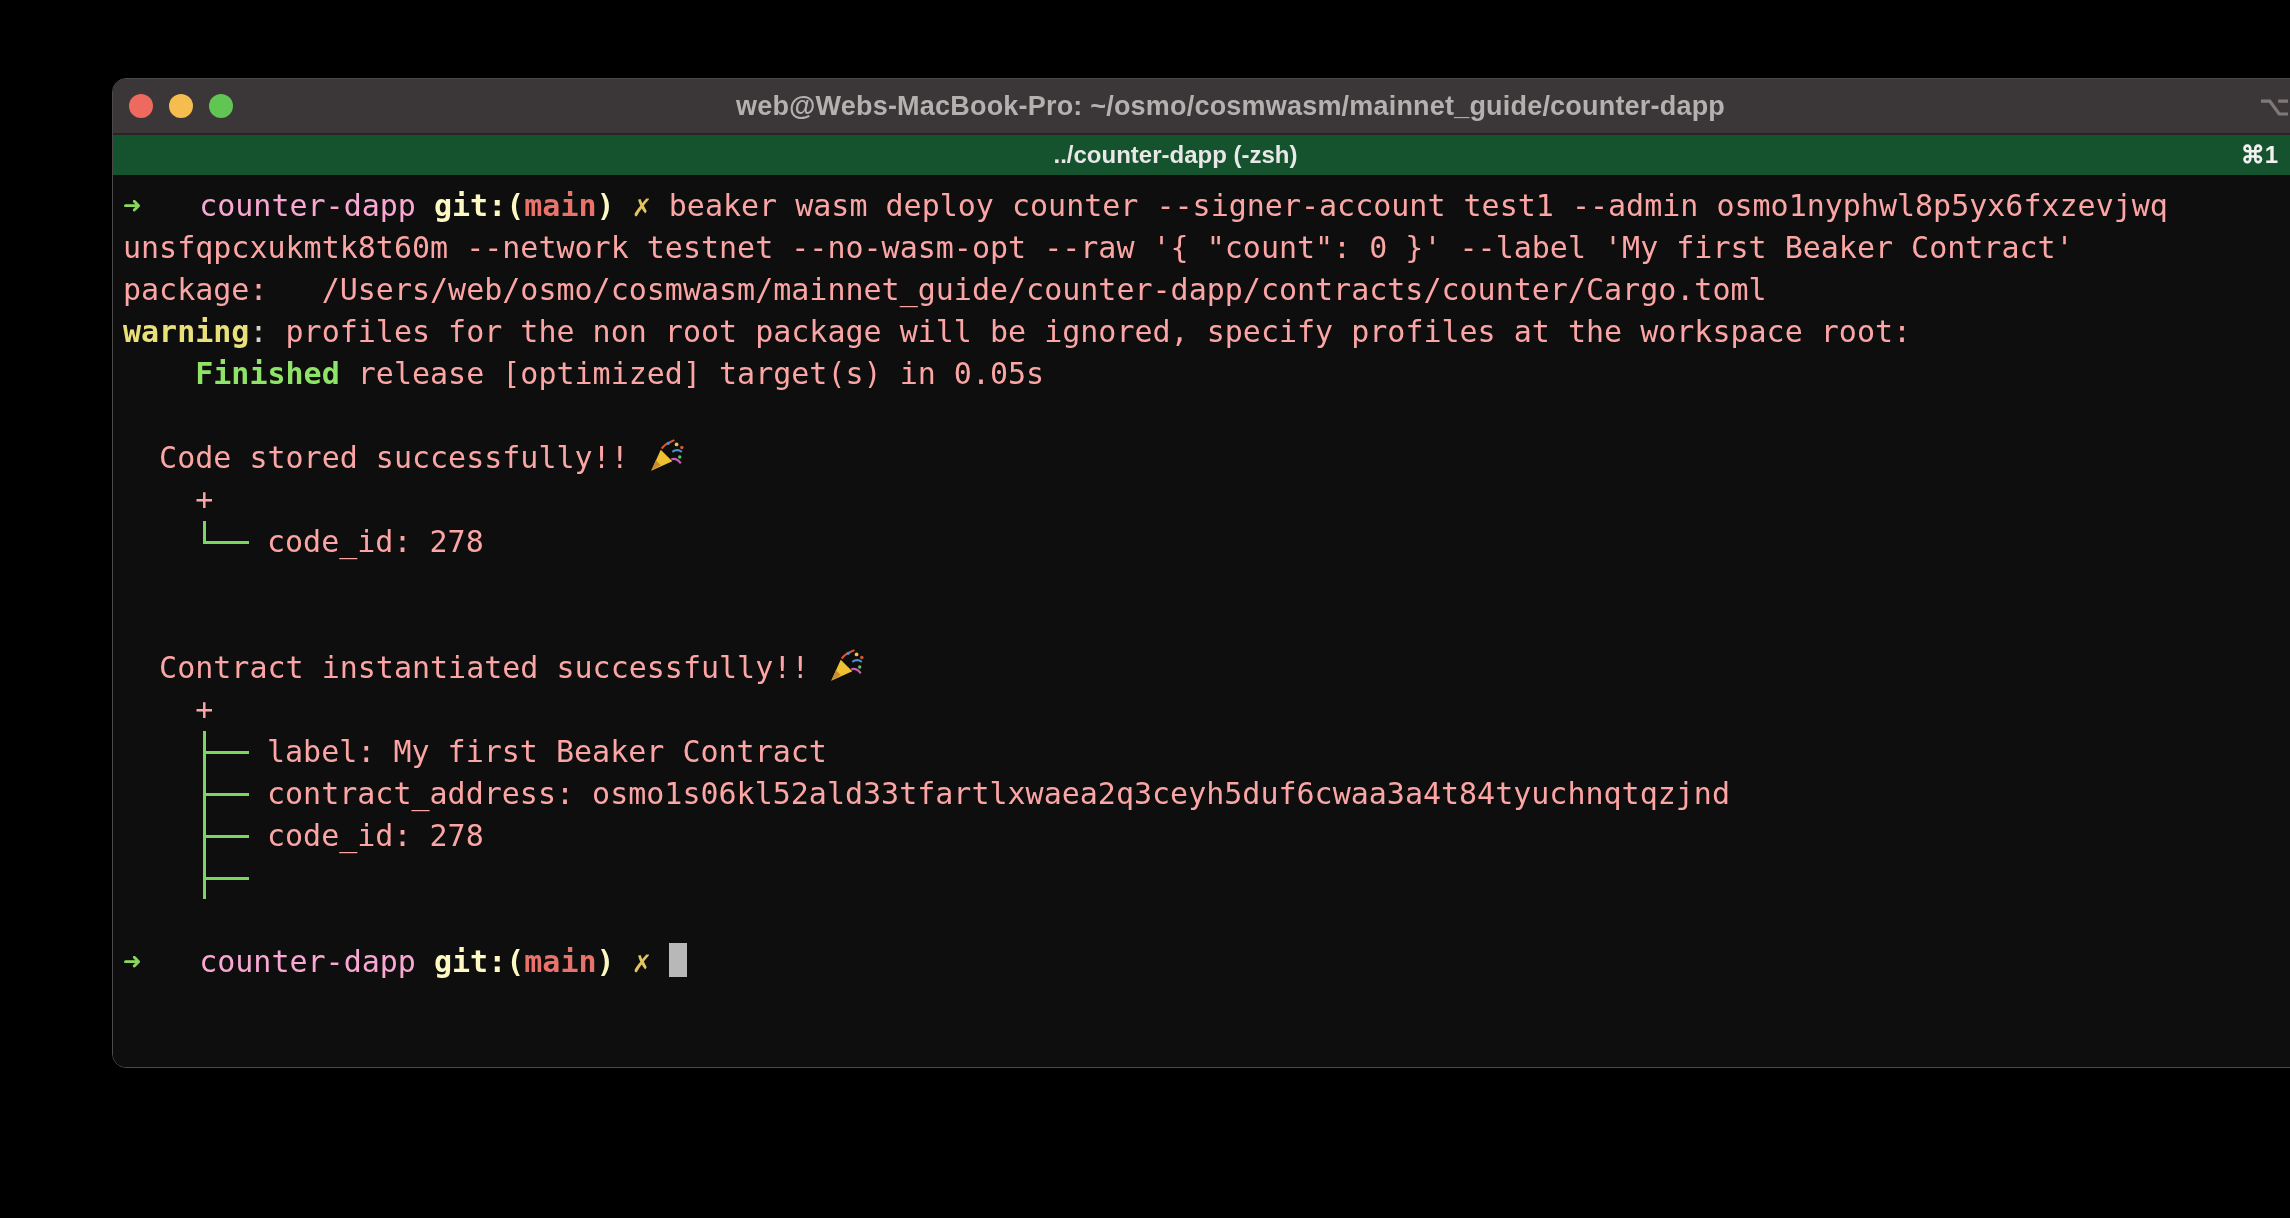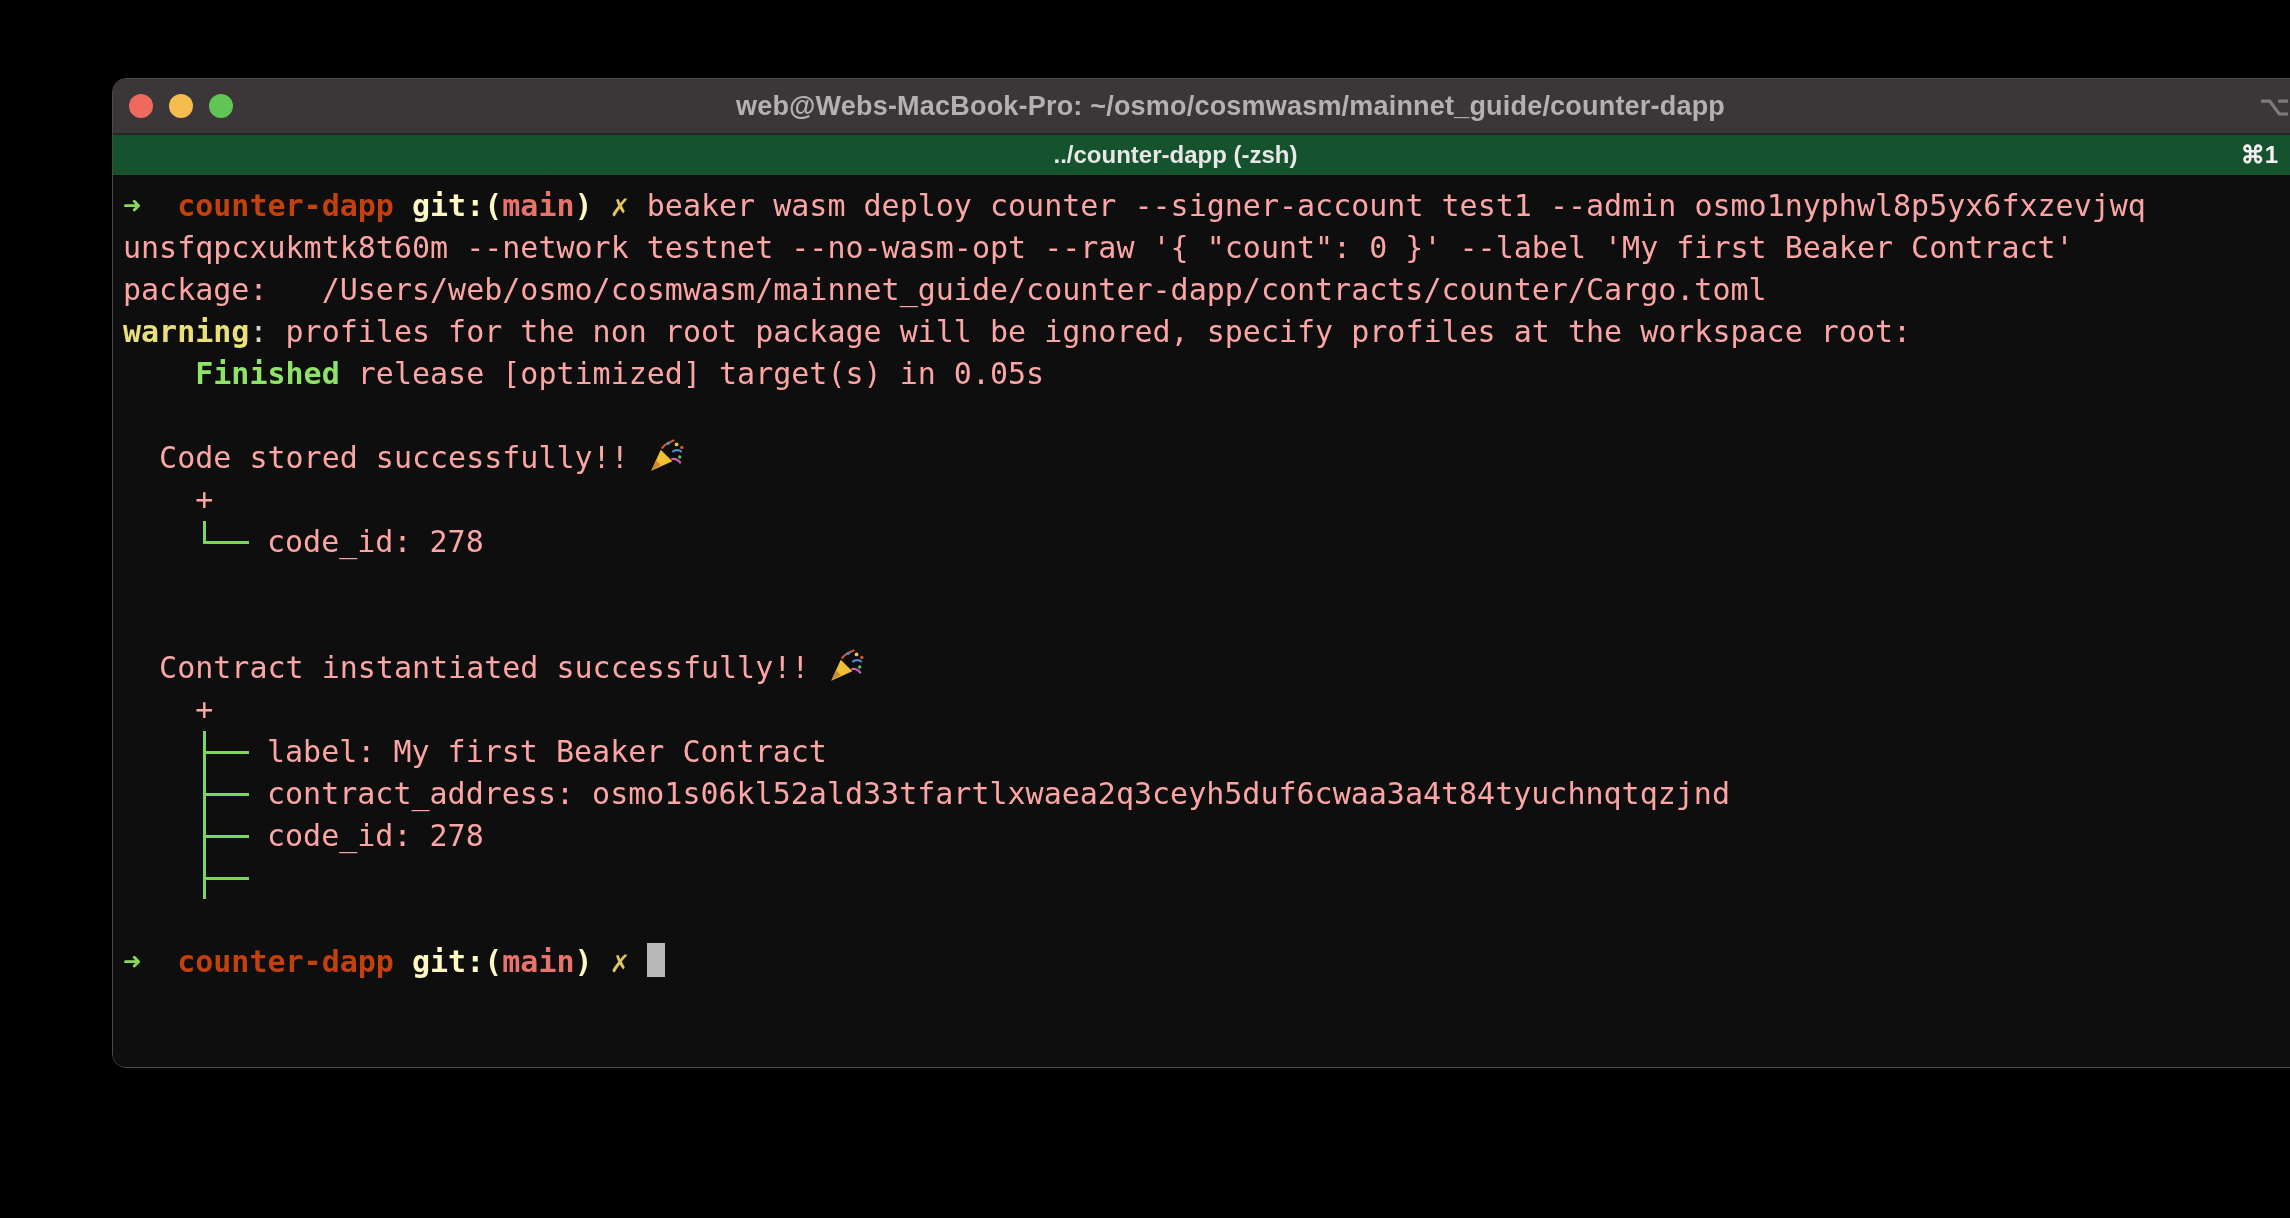--- a/index.html
+++ b/index.html
@@ -44,21 +44,21 @@
   }
   .term {
     flex:1 1 auto; background:#0e0e0e; position:relative;
     padding:10px 0 0 10px;
     font-family:"DejaVu Sans Mono","DejaVu Sans",monospace;
     font-size:30px; line-height:42px; color:#7ad65e;
   }
   .row { height:42px; white-space:pre; }
   .g  { color:#fca5a5;text-align:right; }
   .gb { color:#8fe468; font-weight:bold; }
-  .cyan { color:#c2410c; font-weight:bold; }
+  .cyan { color:#f9a8d4; font-weight:normal;margin-left:22px; }
   .blue { color:#fef9c3; font-weight:bold; }
   .red  { color:#e8736b; font-weight:bold; }
   .yel  { color:#e3c55e; font-weight:bold; }
   .warn { color:#e9e07a; font-weight:bold; }
   .wht  { color:#d8d4c8; }
   .arrow { color:#89d85d; font-weight:bold; }
   .sp4 { display:inline-block; width:72px; height:42px; vertical-align:top; }
   .tree { display:inline-block; width:72px; height:42px; vertical-align:top; position:relative; }
   .tree::before { content:""; position:absolute; left:8px; width:3px; background:#7ad65e; top:0; }
   .tree.tee::before { bottom:0; }

